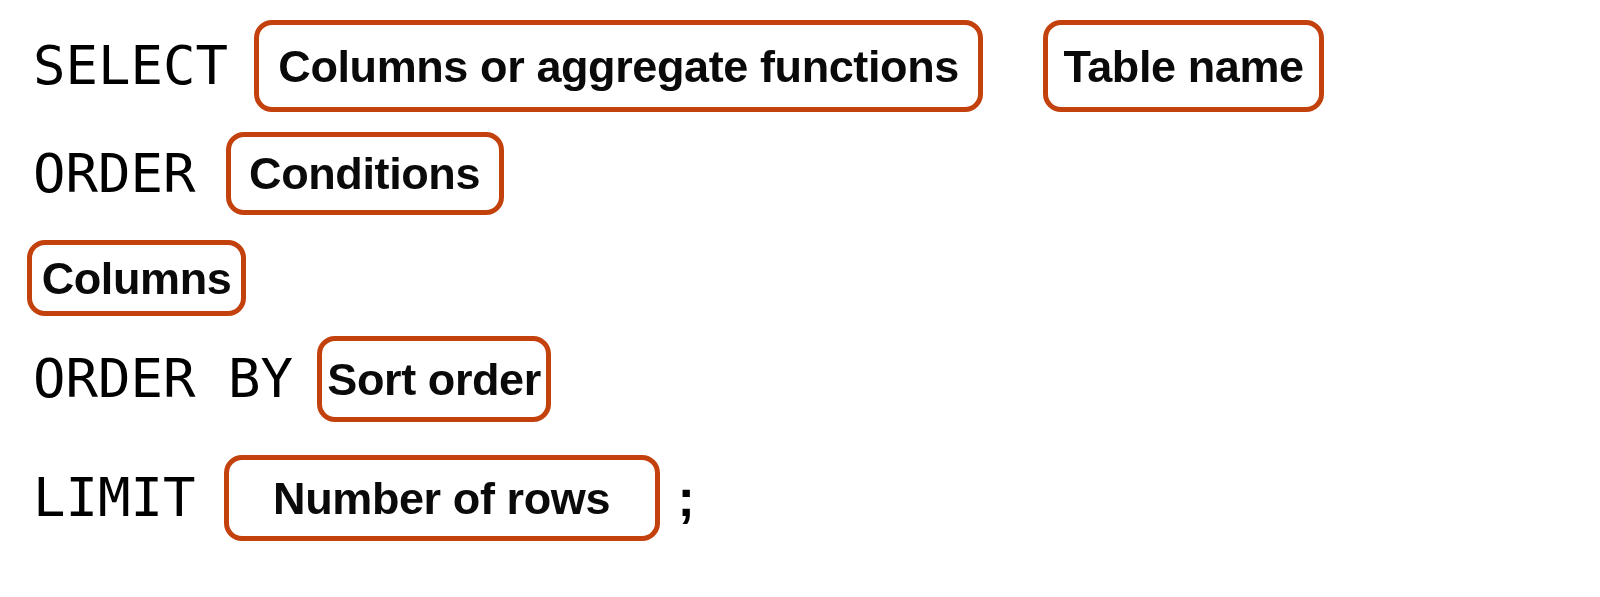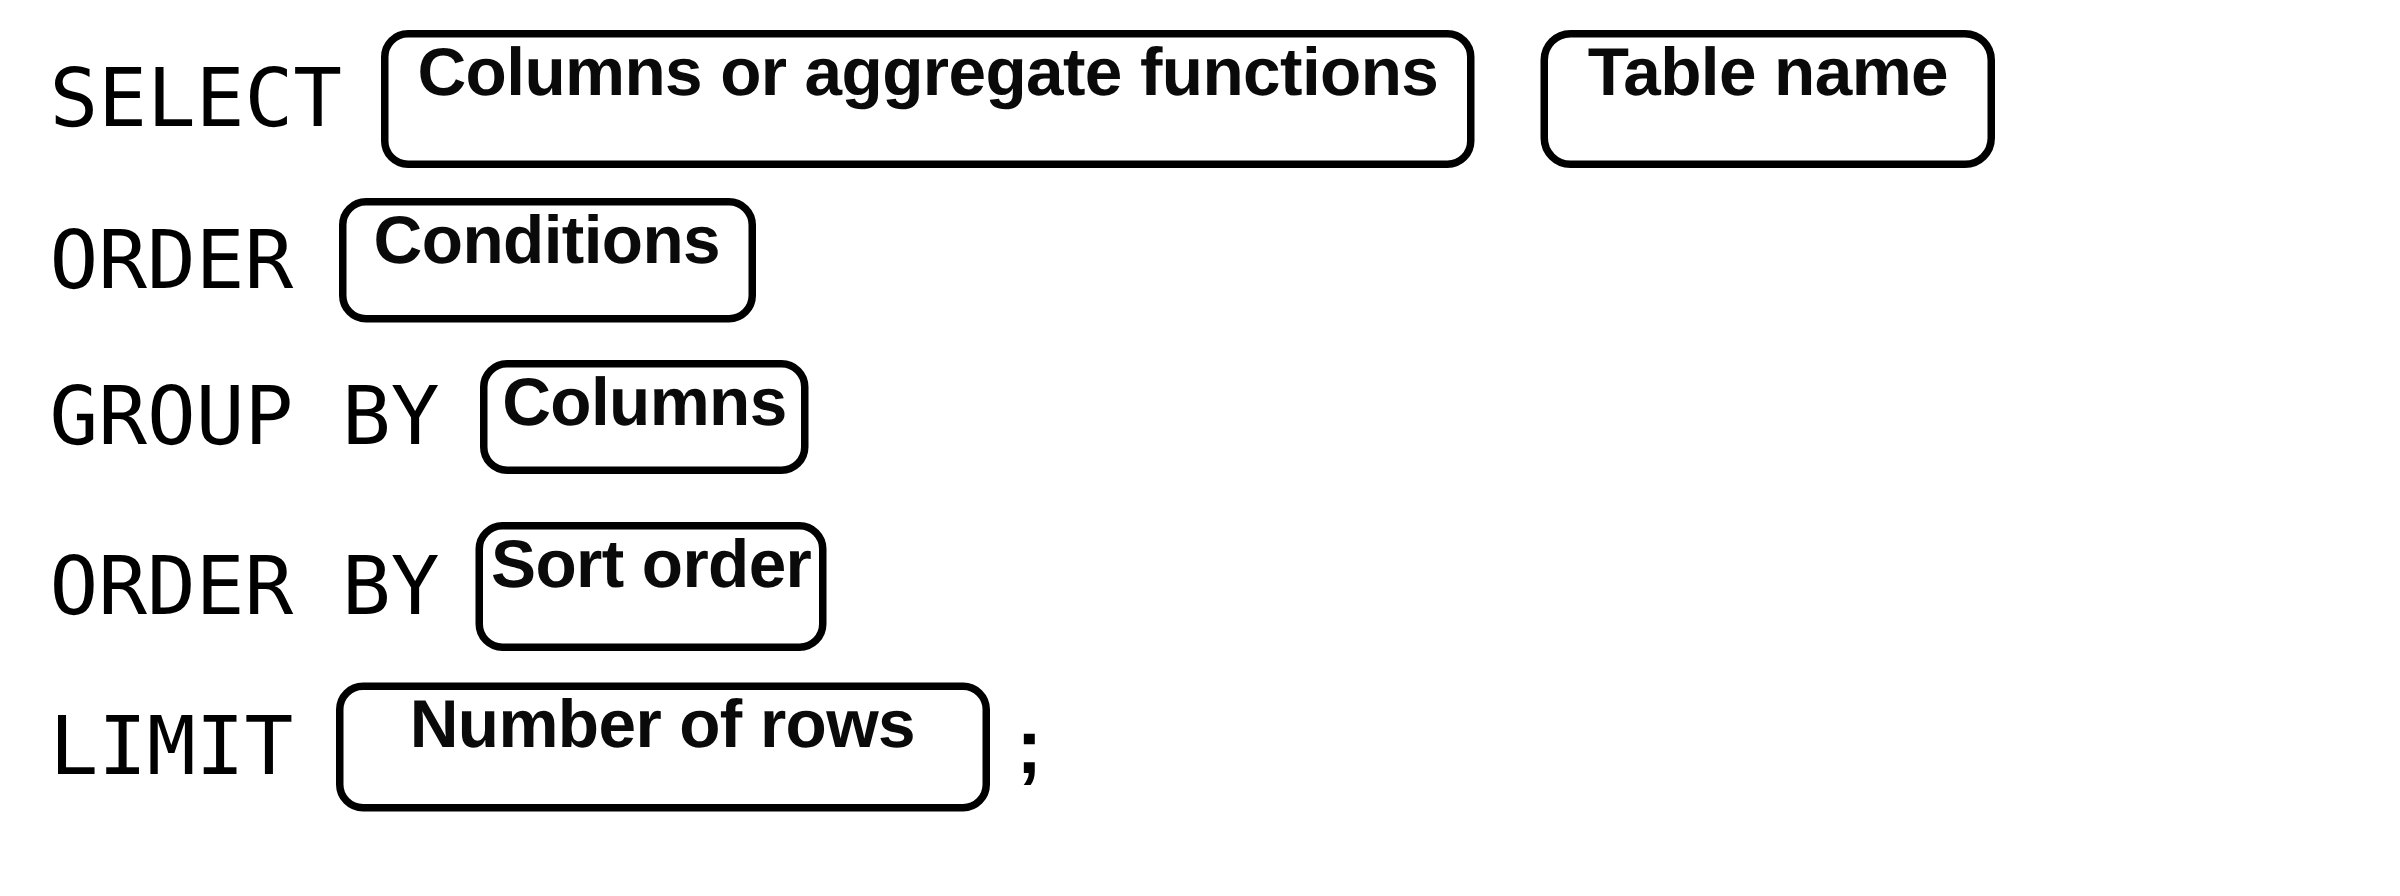--- a/index.html
+++ b/index.html
@@ -36,23 +36,24 @@
     white-space: pre;
     letter-spacing: 0px;
     line-height: 1;
     -webkit-font-smoothing: antialiased;
   }
 
   
   .slot {
     box-sizing: border-box;
     display: flex;
+    align-items: center;
     justify-content: center;
     background: #ffffff;
-    border: 5px solid #000000;
+    border: 5px solid #c2410c;
     border-radius: 18px;
     padding: 0 22px;
     height: 92px;
   }
 
   .slot-label {
     font-family: "Liberation Sans", sans-serif;
     font-size: 45px;
     font-weight: 700;
     color: #0a0a0a;
@@ -67,32 +68,32 @@
     font-size: 52px;
     font-weight: 700;
     color: #000000;
     line-height: 1;
   }
 
   
   .row-select    { top: 20px;  }
   .row-where     { top: 132px; }
   .row-groupby   { top: 240px; }
-  .row-orderby   { top: 348px; }
+  .row-orderby   { top: 336px; }
   .row-limit     { top: 455px; }
 
   .row-select .keyword,
   .row-where .keyword,
   .row-groupby .keyword,
   .row-orderby .keyword,
   .row-limit .keyword { margin-left: 33px; }
 
   .row-select .slot   { margin-left: 26px; width: 729px; height: 92px; }
   .row-select .kw2    { margin-left: 32px; }
-  .row-select .slot2  { margin-left: 44px; width: 303px; height: 92px; border-radius: 20px; }
+  .row-select .slot2  { margin-left: 60px; width: 281px; height: 92px; }
 
   .row-where .slot    { margin-left: 30px; width: 278px; height: 83px; }
 
   .row-groupby .slot  { margin-left: 27px; width: 219px; height: 76px; }
 
   .row-orderby .slot  { margin-left: 27px; width: 331px; height: 86px; }
   .row-orderby .slot2 { margin-left: 24px; width: 234px; height: 86px; }
 
   .row-limit .slot    { margin-left: 28px; width: 436px; height: 86px; }
   .row-limit .terminator { margin-left: 18px; }
@@ -113,21 +114,20 @@
   </div>
 
   <div class="sql-line row-where">
     <span class="keyword">ORDER</span>
     <span class="slot">
       <span class="slot-label">Conditions</span>
     </span>
   </div>
 
   <div class="sql-line row-groupby">
-    <span class="keyword">GROUP BY</span>
     <span class="slot">
       <span class="slot-label">Columns</span>
     </span>
   </div>
 
   <div class="sql-line row-orderby">
     <span class="keyword">ORDER BY</span>
     <span class="slot slot2">
       <span class="slot-label">Sort order</span>
     </span>

